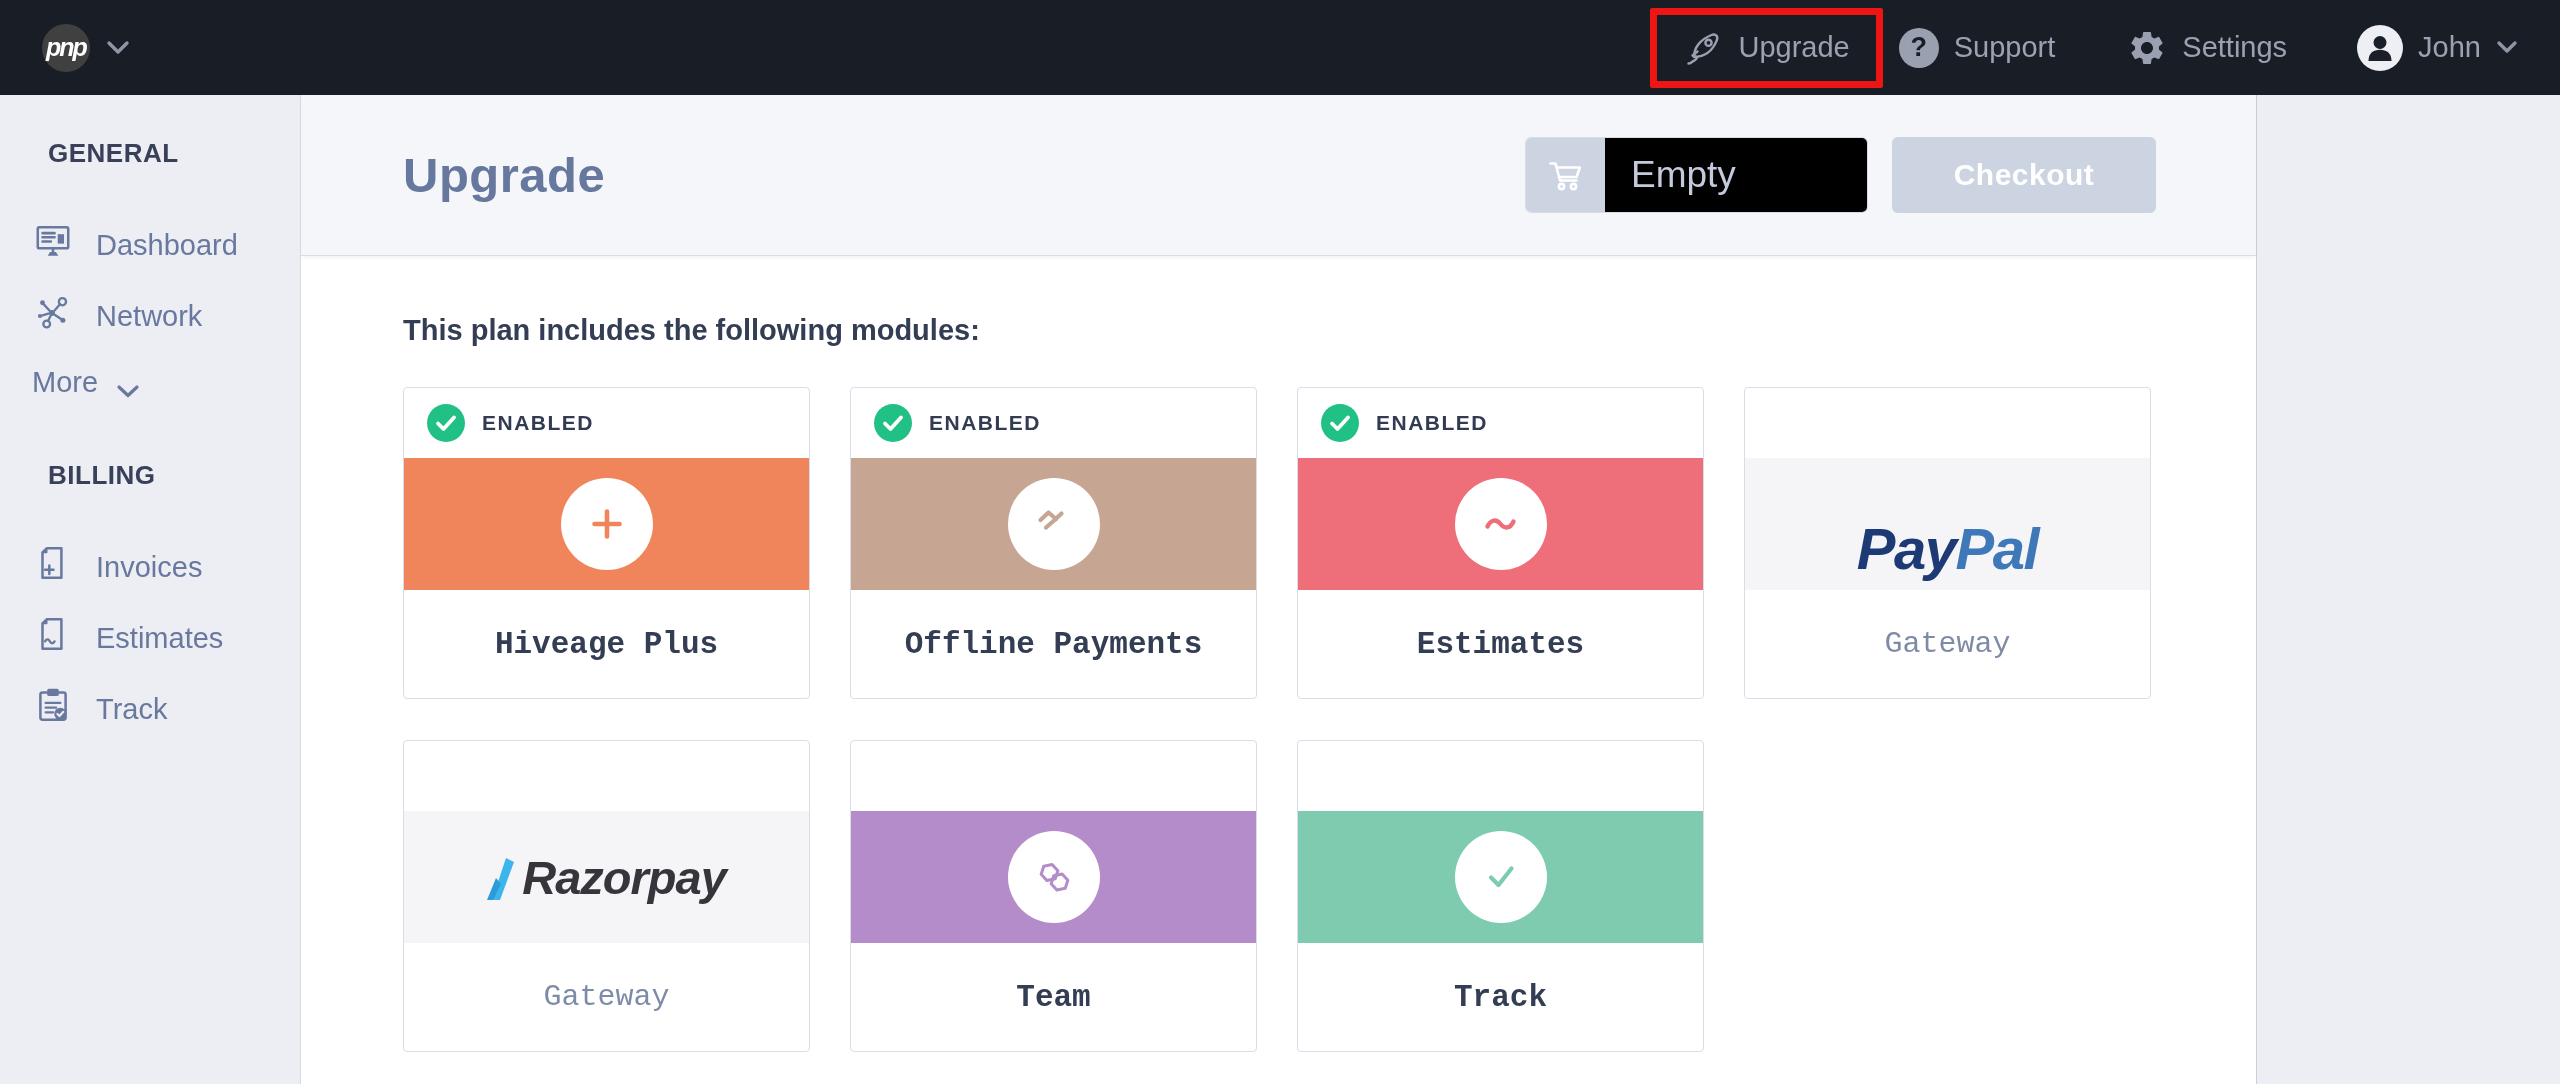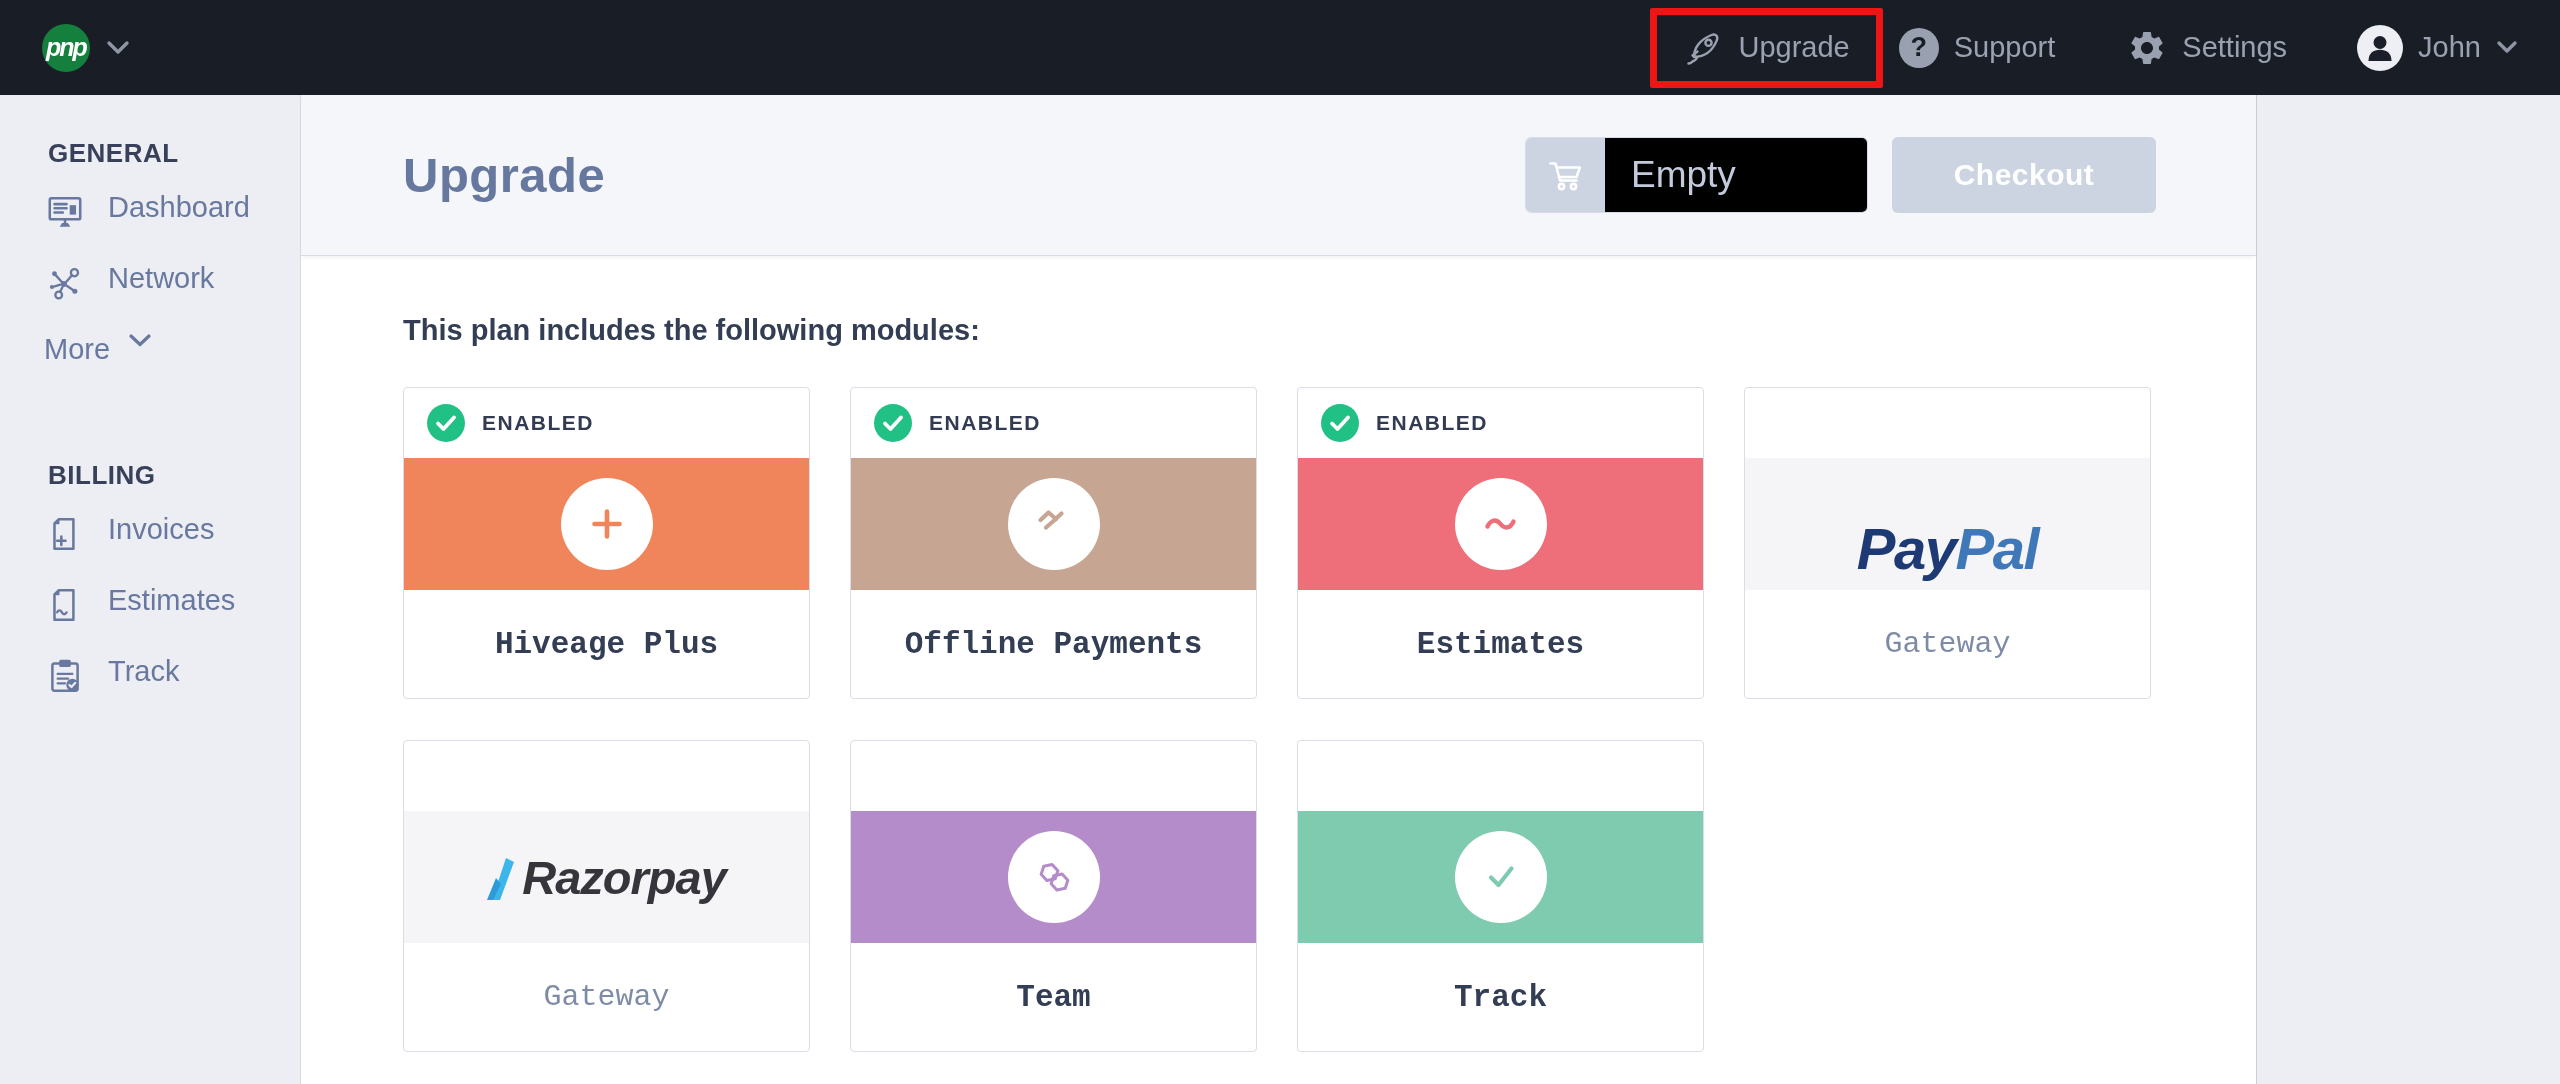--- a/index.html
+++ b/index.html
@@ -40,22 +40,22 @@
   .sidebar {
     position:absolute; top:95px; left:0; bottom:0; width:301px;
     background:#eceef3; border-right:1px solid #d7dae3; padding-top:42px;
   }
   .section-title {
     margin:0 0 22px 48px; font-size:26px; font-weight:bold;
     color:#39415a; letter-spacing:.5px; line-height:32px;
   }
   .section-billing { margin-top:60px; }
   .side-item {
-    height:71px; display:flex; align-items:flex-start; gap:22px;
-    padding-left:44px; color:#68789e; font-size:29px; cursor:pointer;
+    height:71px; display:flex; align-items:flex-end; gap:22px;
+    padding-left:32px; color:#68789e; font-size:29px; cursor:pointer;
   }
   .side-item svg { flex:0 0 auto; }
   .side-more { height:66px; gap:18px; }
 
   
   .main {
     position:absolute; top:95px; left:301px; width:1956px; bottom:0;
     background:#fff; border-right:1px solid #c9cede;
   }
   .main-header {
@@ -106,21 +106,21 @@
 
   .paypal-logo { font-size:58px; font-weight:bold; font-style:italic; letter-spacing:-1.5px; display:flex;margin-top:48px; }
   .razorpay-logo { display:flex; align-items:flex-end; gap:7px; }
   .razorpay-text { font-size:47px; font-weight:bold; font-style:italic; color:#35353b; letter-spacing:-1px; line-height:1; }
 </style>
 </head>
 <body>
 
 <div class="navbar">
   <div class="logo-group">
-    <span class="logo-circle" style="background: #15803d;">pnp</span>
+    <span class="logo-circle" style="background: #404040;">pnp</span>
     <svg width="24" height="16" viewBox="0 0 24 16">
       <polyline points="3,3 12,12 21,3" fill="none" stroke="#8e96a6" stroke-width="3.4" stroke-linecap="round" stroke-linejoin="round"></polyline>
     </svg>
   </div>
 
   <div class="nav-right">
     <div class="nav-item upgrade-box" style="border-color: rgb(238, 21, 21);">
       <svg width="40" height="40" viewBox="0 0 40 40">
         <g fill="none" stroke="#9aa2b2" stroke-width="2.4" stroke-linecap="round" stroke-linejoin="round">
           <path d="M11 29 C11 20 17 11.5 28.5 7 C30.5 6.2 32.5 6.6 33.4 7.6 C34.3 8.6 34.5 10.6 33.7 12.6 C29 24 20.5 28.8 11 29 Z"></path>

